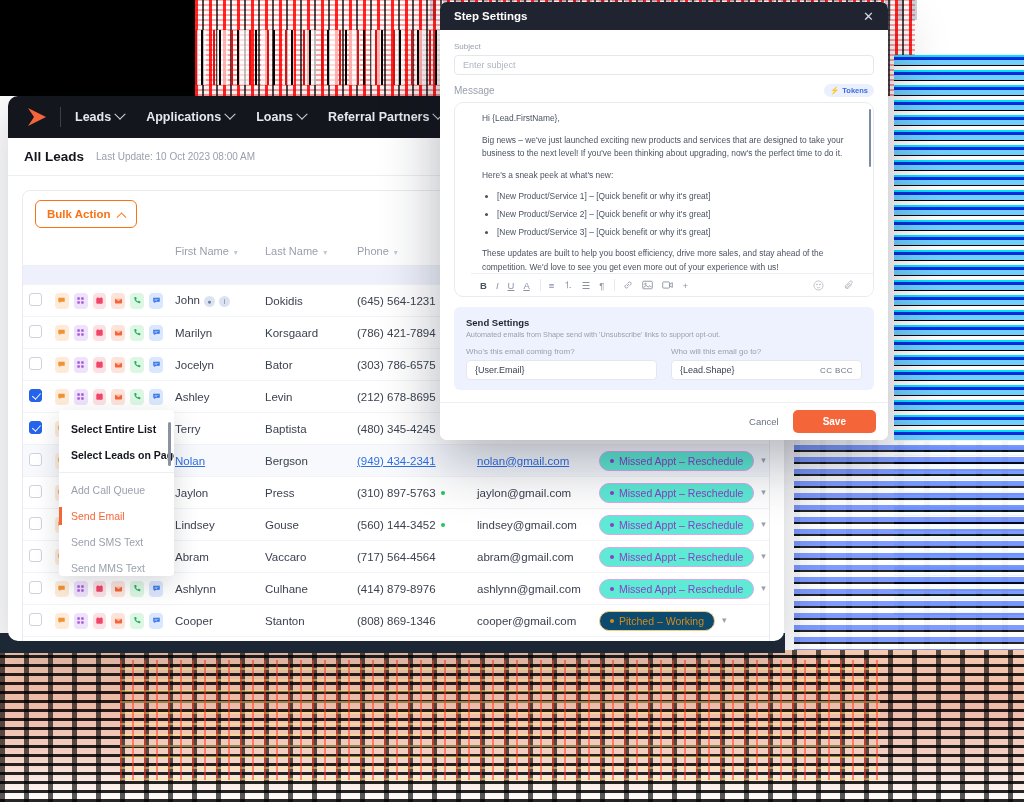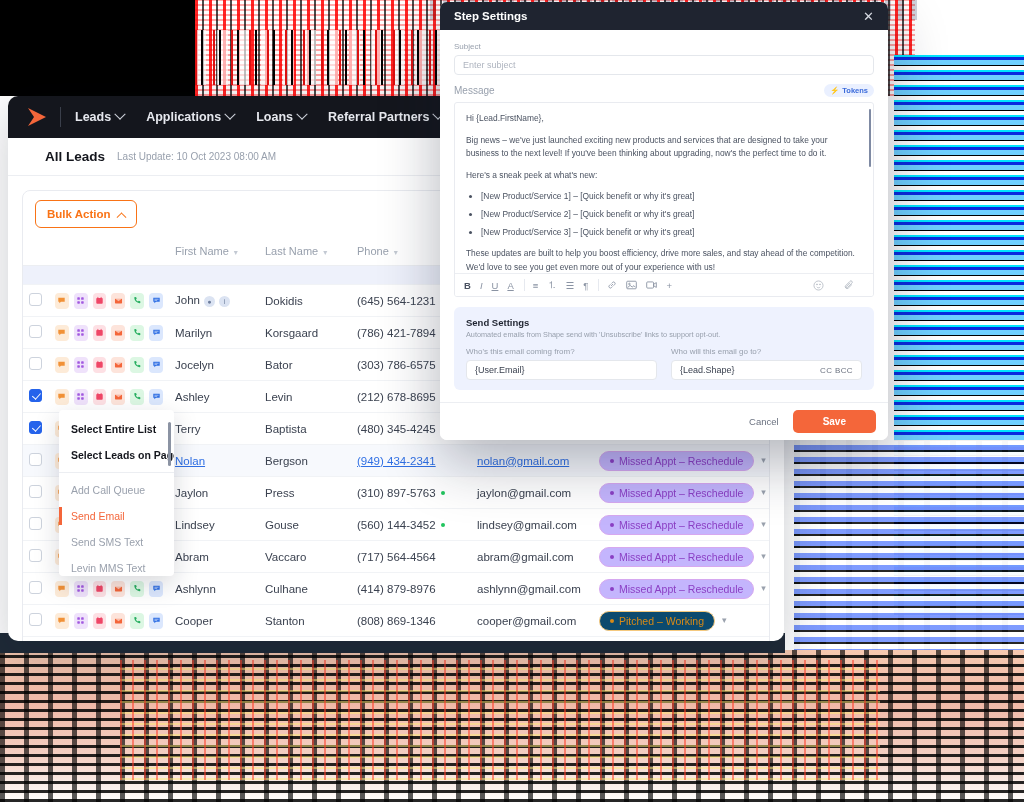--- a/index.html
+++ b/index.html
@@ -82,21 +82,21 @@
           transform:rotate(45deg) translate(-2px,-2px); }
   #topbar-search {
     position:absolute; right:-4px; top:9px; height:25px; width:130px;
     background:#262a33; border-radius:13px; display:flex; align-items:center; padding:0 10px; gap:7px;
   }
   #topbar-search .mag { width:11px; height:11px; border:1.6px solid #9aa1ad; border-radius:50%; position:relative; }
   #topbar-search .mag::after { content:""; position:absolute; width:5px; height:1.6px; background:#9aa1ad;
       right:-4px; bottom:0px; transform:rotate(45deg); }
   #topbar-search span { color:#8d94a1; font-size:11.5px; }
 
-  #page-head { height:38px; display:flex; align-items:center; padding:0 37px; gap:12px;
+  #page-head { height:38px; display:flex; align-items:center; padding:0 16px; gap:12px;
                border-bottom:1px solid #eceef2; background:#fff; }
   #page-title { font-size:13.5px; font-weight:700; color:#14161d; }
   #page-subtitle { font-size:10px; color:#98a0ad; }
 
   #table-card {
     margin:14px 14px 0 14px; border:1px solid #e9ebf0; border-radius:8px; background:#fff;
     height:493px; overflow:hidden; position:relative;
   }
   #table-toolbar { height:46px; display:flex; align-items:center; padding:0 12px; position:relative; }
   #bulk-action-btn {
@@ -144,21 +144,21 @@
 
   .dot-green { display:inline-block; width:4px; height:4px; border-radius:50%; background:#22c55e; margin-left:5px;
                vertical-align:middle; }
   .link-blue { color:#2f6fe4; text-decoration:underline; }
   .badge-sm { display:inline-flex; width:11px; height:11px; border-radius:50%; background:#dbe3f2; color:#6d7d9c;
               align-items:center; justify-content:center; font-size:7px; margin-left:4px; vertical-align:middle; }
 
   .pill { display:inline-flex; align-items:center; gap:5px; border-radius:999px; padding:3px 10px;
           font-size:10.5px; white-space:nowrap; cursor:pointer; }
   .pill .pdot { width:4px; height:4px; border-radius:50%; display:inline-block; }
-  .pill-purple { background:#c4b5fd; border:1px solid #d6a8f0; color:#8b3fc4; }
+  .pill-purple { background:#5eead4; border:1px solid #d6a8f0; color:#8b3fc4; }
   .pill-purple .pdot { background:#8b3fc4; }
   .pill-orange { background:#0c4a6e; border:1px solid #f5c97e; color:#d88a17; }
   .pill-orange .pdot { background:#d88a17; }
   .pill-chev { display:inline-block; margin-left:7px; color:#9aa1ad; font-size:9px; cursor:pointer; }
 
   
   #bulk-menu {
     position:absolute; left:36px; top:219px; width:115px; background:#fff; z-index:30;
     border-radius:4px; box-shadow:0 8px 26px rgba(16,24,40,.17); padding:6px 0 0 0; overflow:hidden;
   }
@@ -196,21 +196,21 @@
     cursor:pointer;
   }
   .sel .c { width:6px;height:6px;border-right:1.3px solid #8b93a3;border-bottom:1.3px solid #8b93a3;
             transform:rotate(45deg) translate(-1px,-1px); }
 
   #message-head { display:flex; justify-content:space-between; align-items:center; margin:9px 0 5px 0; }
   #message-label { font-size:10px; color:#98a0ad; }
   #tokens-chip { display:flex; align-items:center; gap:3px; font-size:7.5px; font-weight:700; color:#3b6bdb;
                  background:#eaf0ff; border-radius:9px; padding:2px 6px; cursor:pointer; }
 
-  #editor { border:1px solid #e9ebf0; border-radius:3px; overflow:hidden; }
+  #editor { border:1px solid #e9ebf0; border-radius:9px; overflow:hidden;padding-left:16px; }
   #editor-content { padding:9px 11px 7px 11px; font-size:8.4px; color:#4a5261; line-height:1.62; position:relative;
                     height:170px; overflow:hidden; }
   #editor-content p { margin:0 0 8px 0; }
   #editor-content ul { margin:0 0 8px 0; padding-left:15px; }
   #editor-content li { margin:0 0 4px 0; }
   #editor-scroll { position:absolute; right:2px; top:6px; width:2px; height:58px; background:#7f8aa3; border-radius:2px; }
   #editor-toolbar {
     height:23px; border-top:1px solid #eceef2; display:flex; align-items:center; padding:0 9px; gap:0;
     background:#fff;
   }
@@ -924,21 +924,21 @@
 
     <div id="bulk-menu">
       <div id="bm-clip">
         <div id="bm-list">
             <div class="bm-item strong">Select Entire List</div>
             <div class="bm-item strong">Select Leads on Page</div>
             <div class="bm-sep"></div>
             <div class="bm-item">Add Call Queue</div>
             <div class="bm-item active">Send Email</div>
             <div class="bm-item">Send SMS Text</div>
-            <div class="bm-item">Levin MMS Text</div>
+            <div class="bm-item">Send MMS Text</div>
           </div>
         <div id="bm-scroll"></div>
       </div>
     </div>
   </div>
 </div>
 
 <div id="modal">
   <div id="modal-header">
     <div id="modal-title">Step Settings</div>

